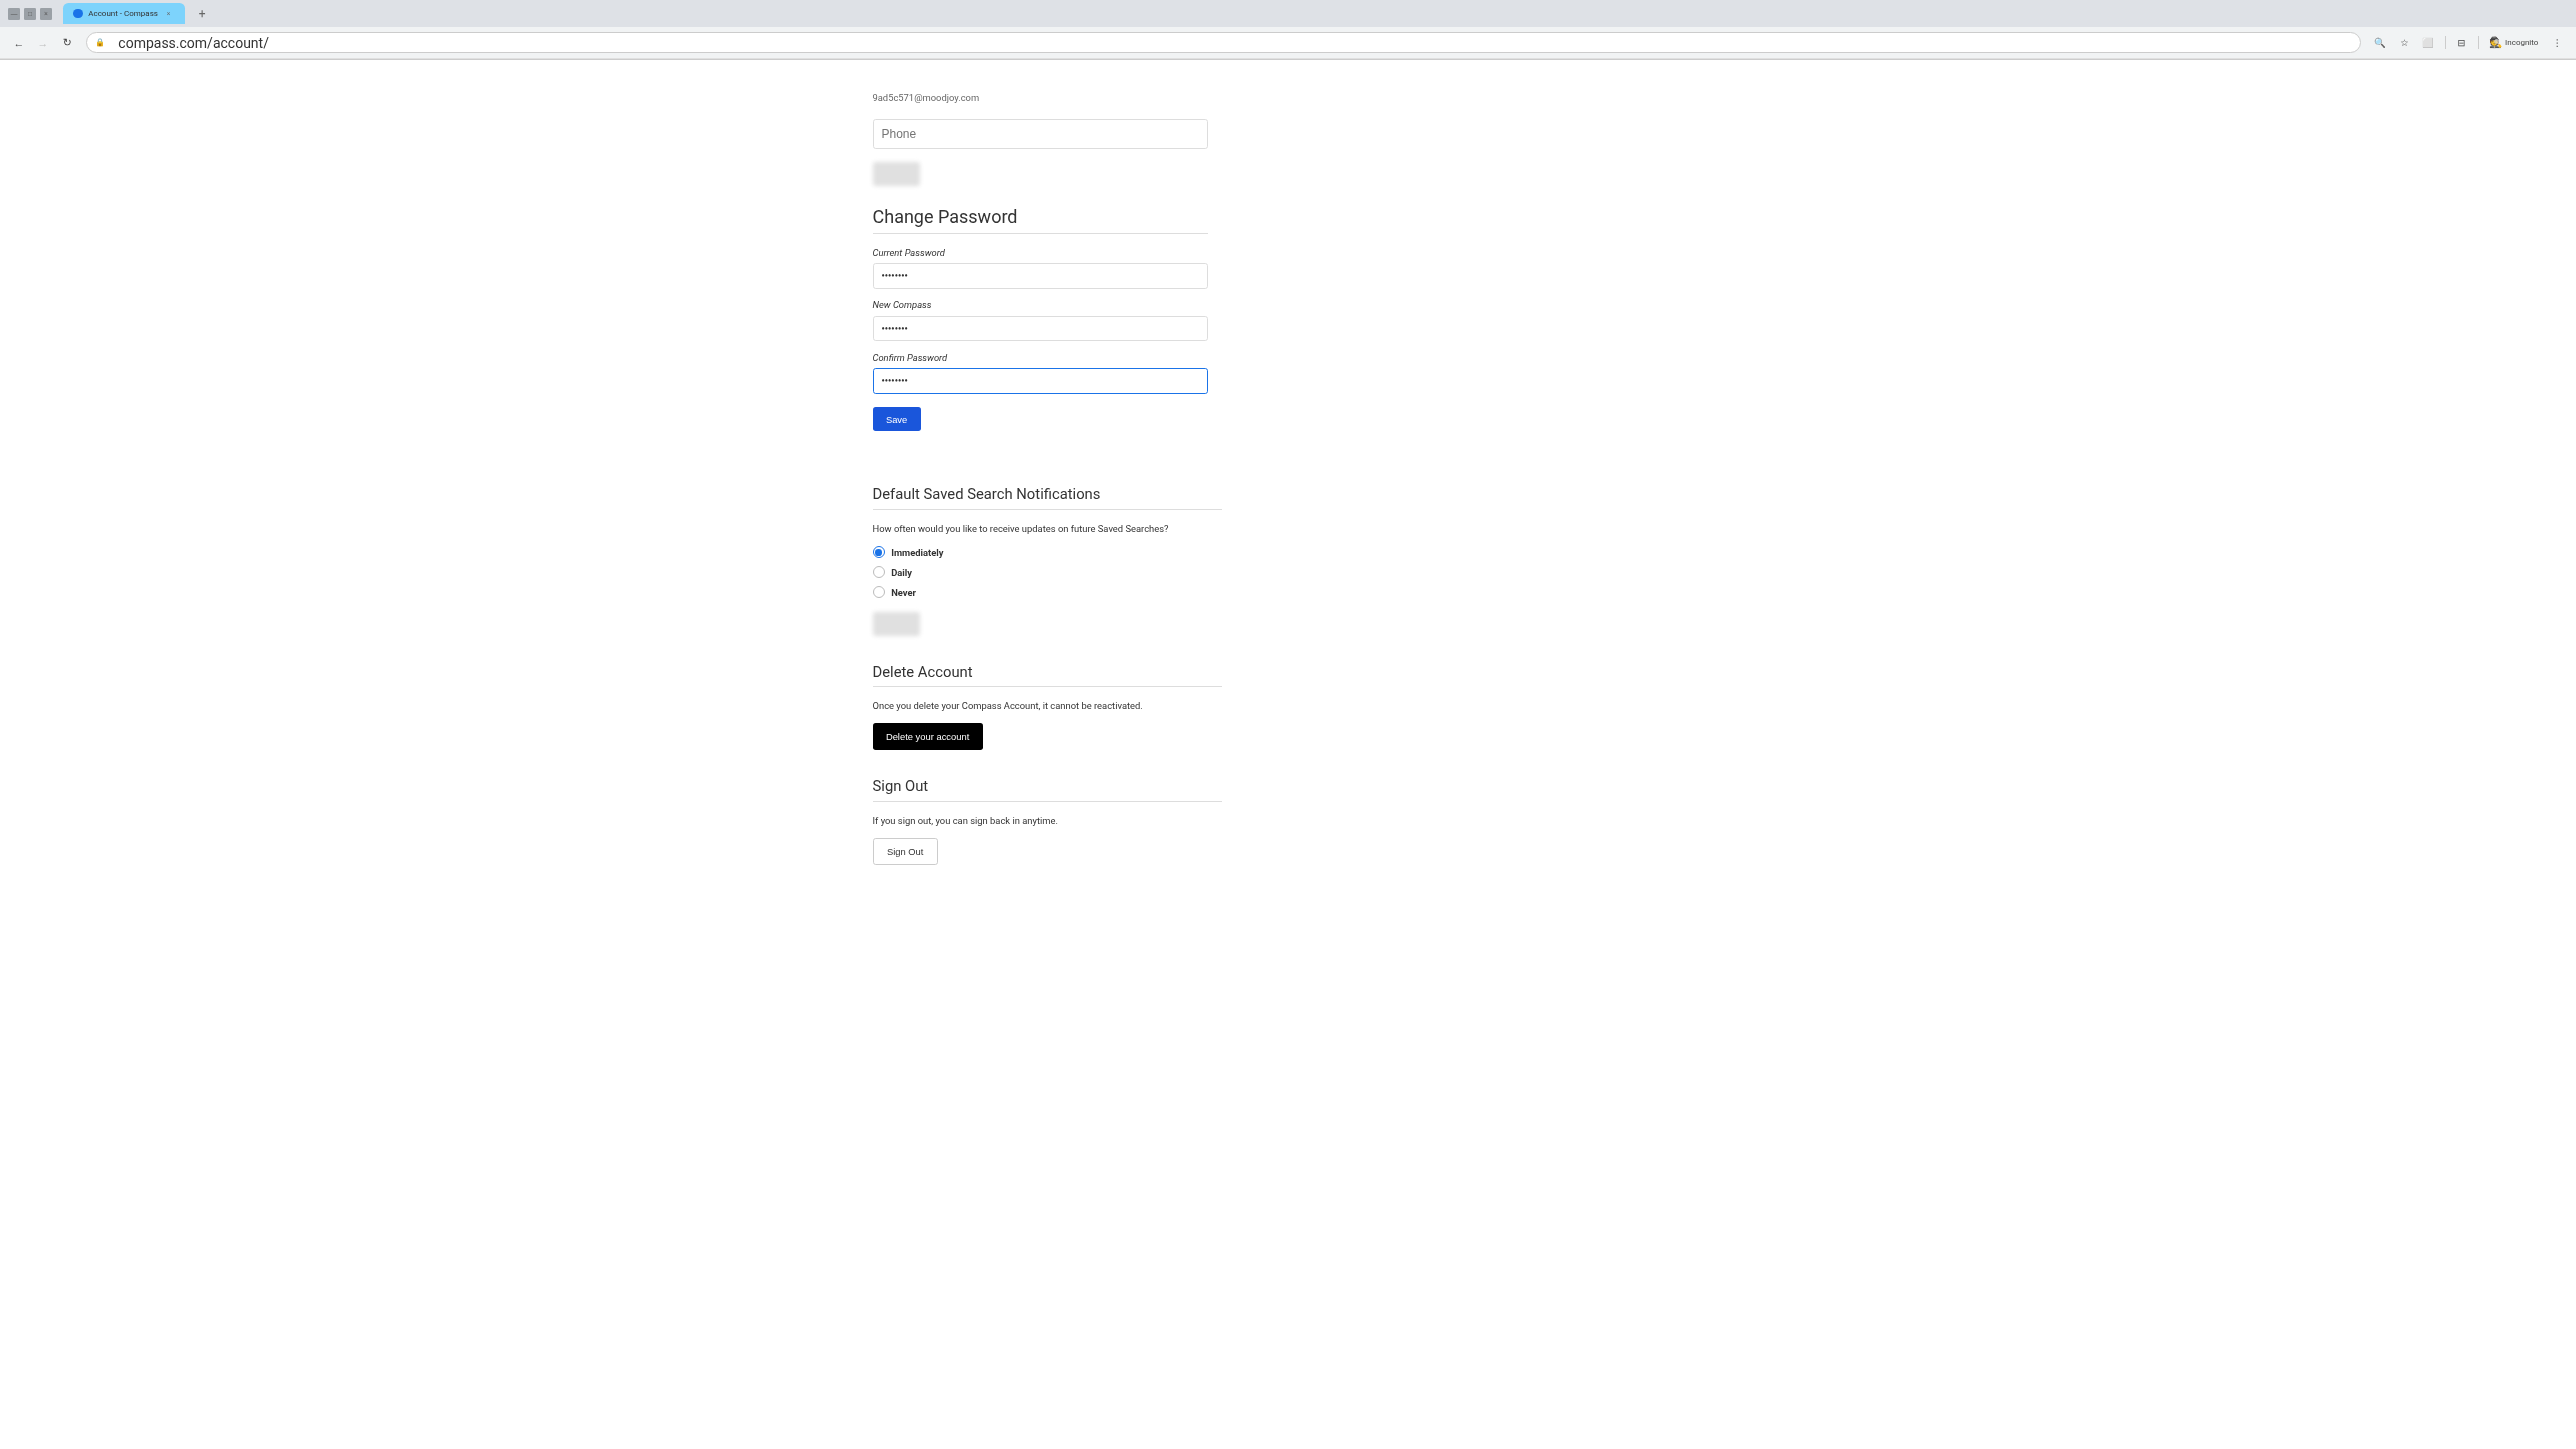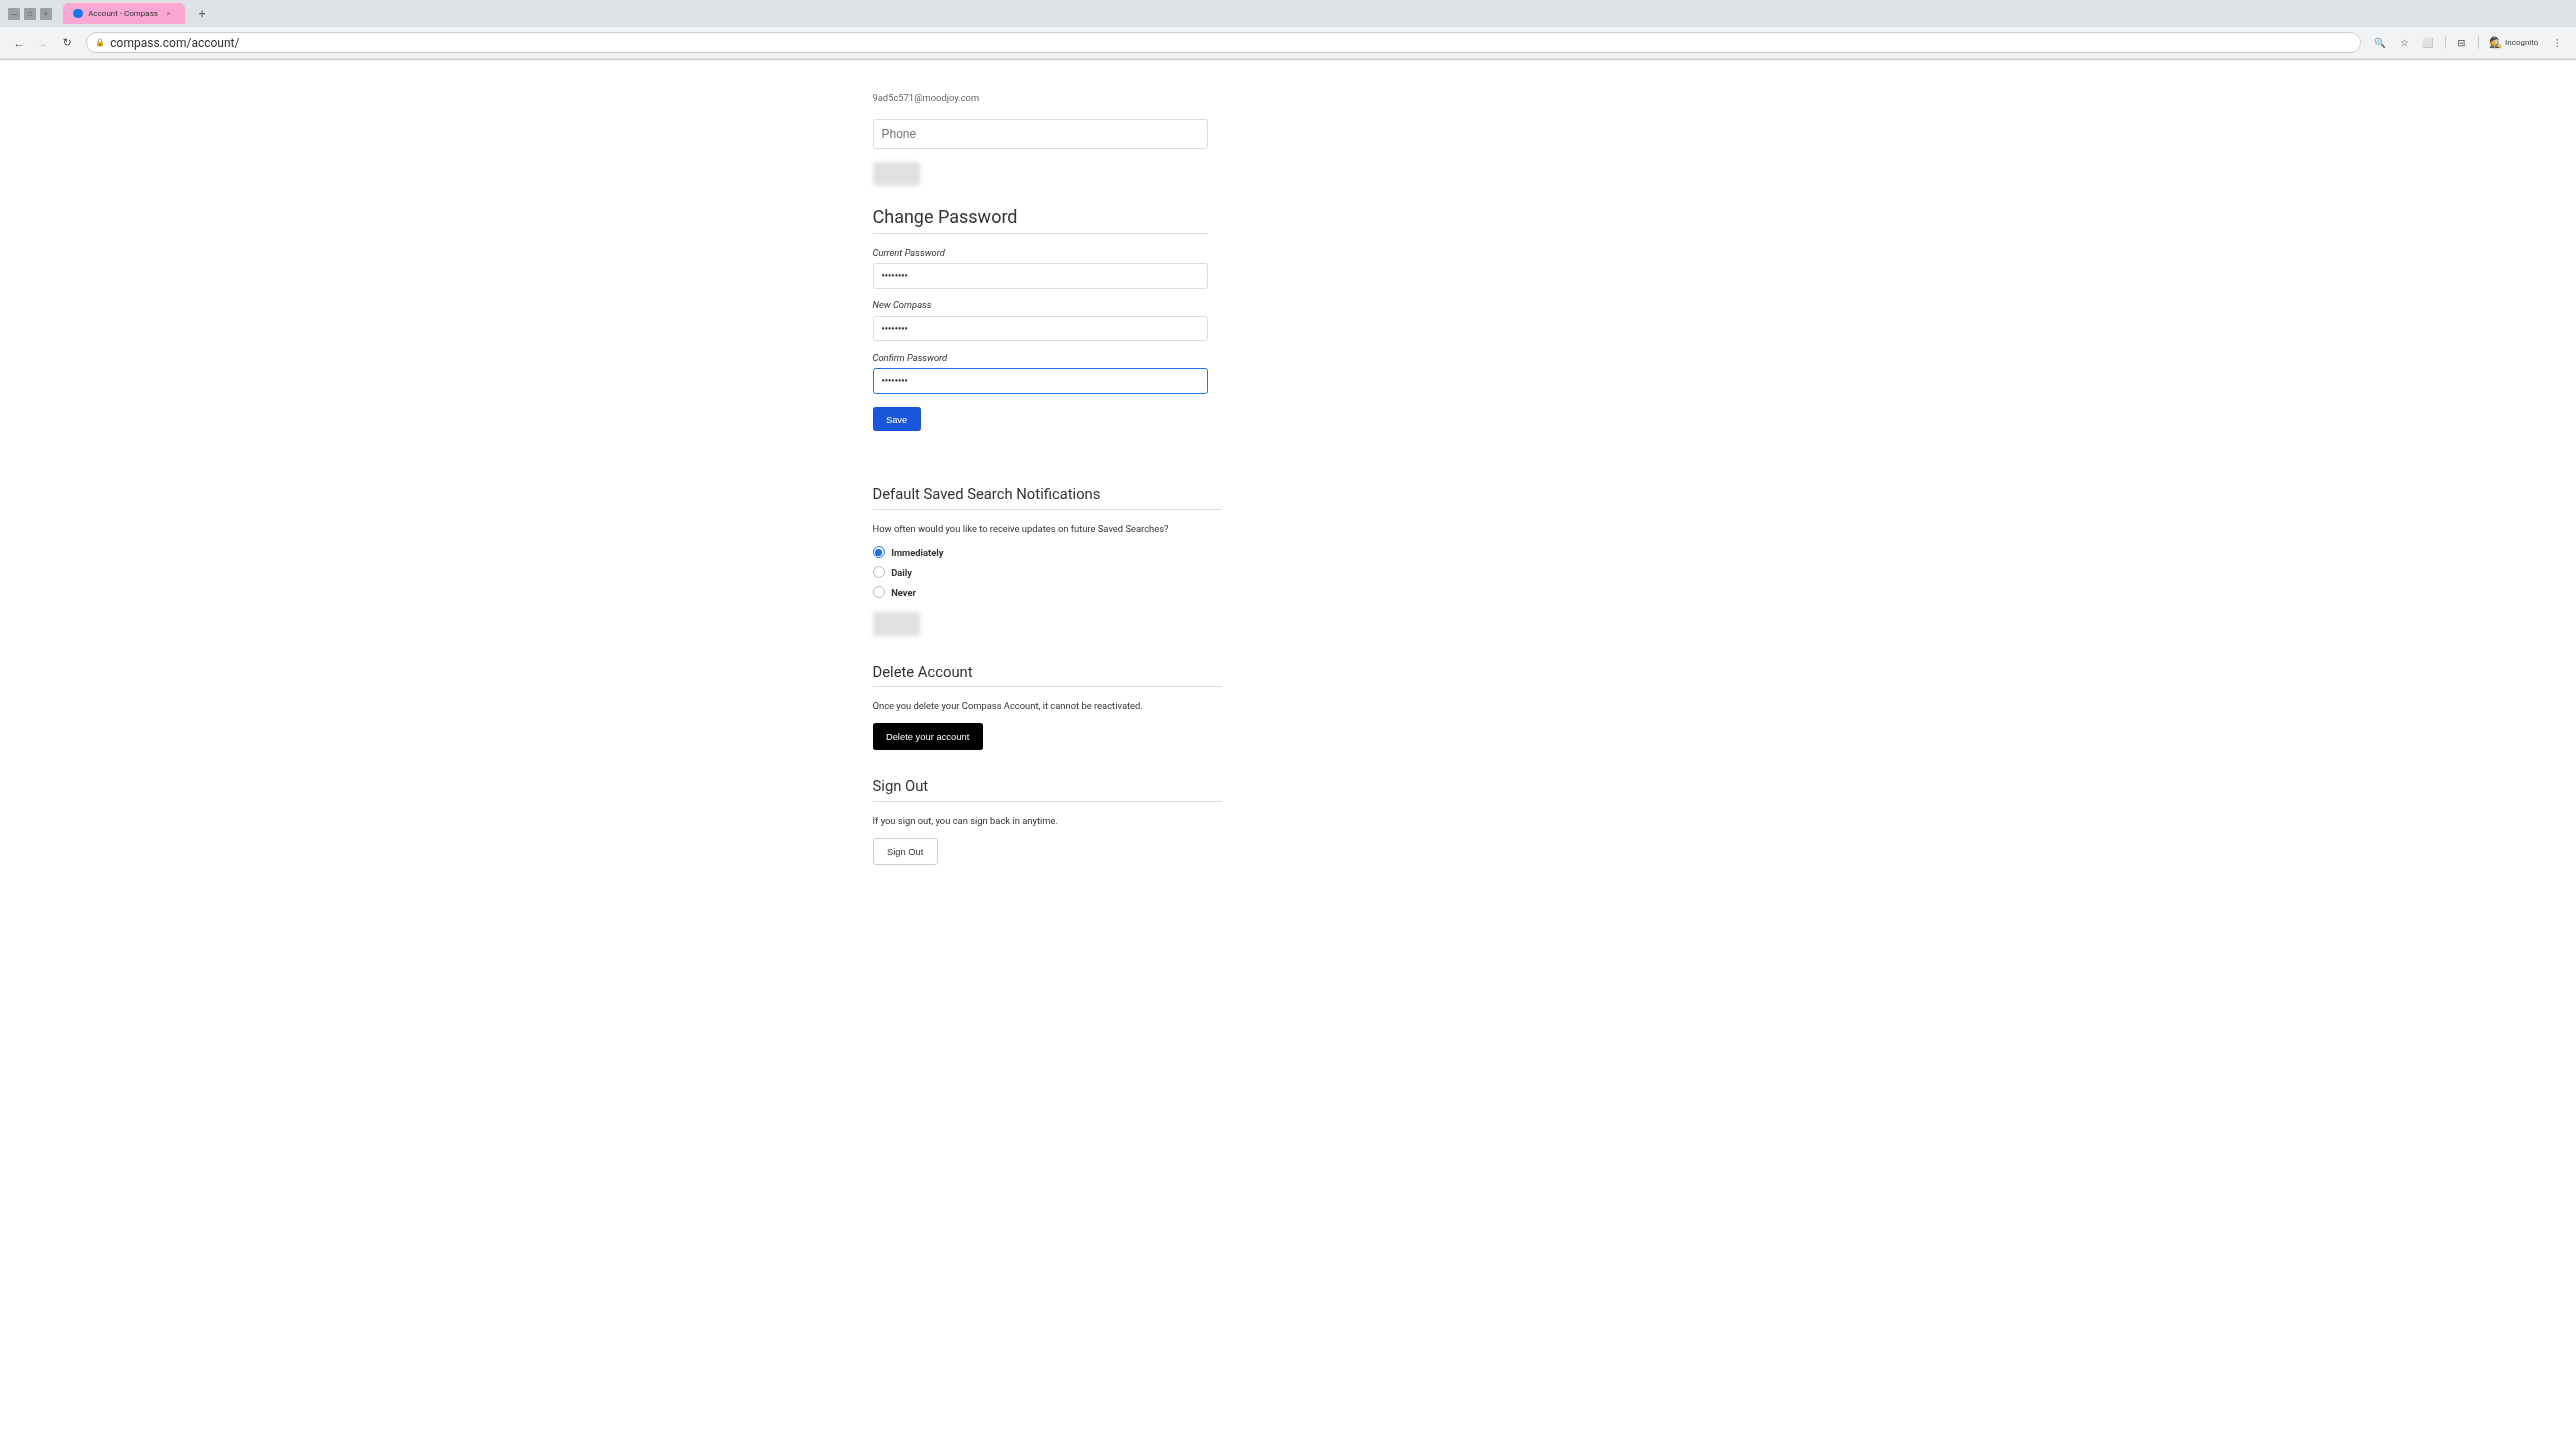--- a/index.html
+++ b/index.html
@@ -43,21 +43,21 @@
     }
     .win-btn.minimize { background: #9aa0a6; }
     .win-btn.maximize { background: #9aa0a6; }
     .win-btn.close { background: #9aa0a6; }
     .tab {
       display: flex;
       align-items: center;
       gap: 5.4px;
       padding: 0 10.7px;
       height: 21.5px;
-      background: #f9a8d4;
+      background: #7dd3fc;
       border-radius: 5.4px 5.4px 0 0;
       font-size: 8px;
       color: #333;
       cursor: pointer;
       max-width: 148px;
     }
     .tab-favicon {
       width: 9.4px;
       height: 9.4px;
       background: #1a73e8;
@@ -124,25 +124,26 @@
       background: #fff;
       border: 0.7px solid #ccc;
       border-radius: 13.4px;
       padding: 0 8px;
       height: 21.5px;
       margin: 0 5.4px;
       gap: 5.4px;
     }
     .address-bar-url {
       flex: 1;
-      font-size: 12px;
+      font-size: 14px;
       color: #333;
       border: none;
       outline: none;
       background: transparent;
+      margin-left: 8px;
     }
     .nav-icons {
       display: flex;
       gap: 2.7px;
       align-items: center;
     }
     .nav-icon-btn {
       width: 21.5px;
       height: 21.5px;
       border-radius: 50%;

